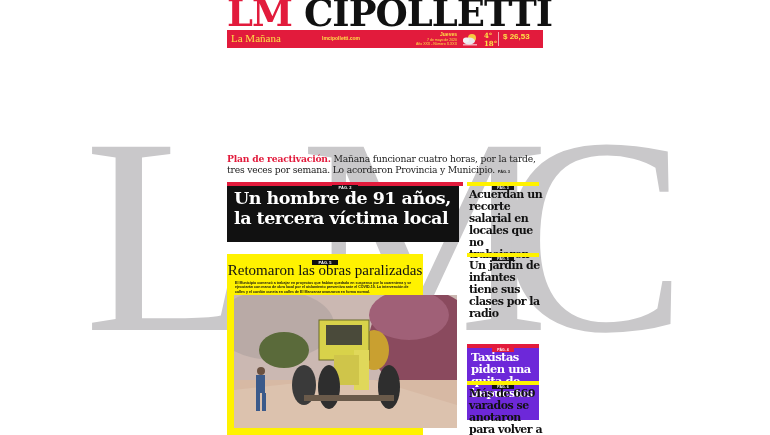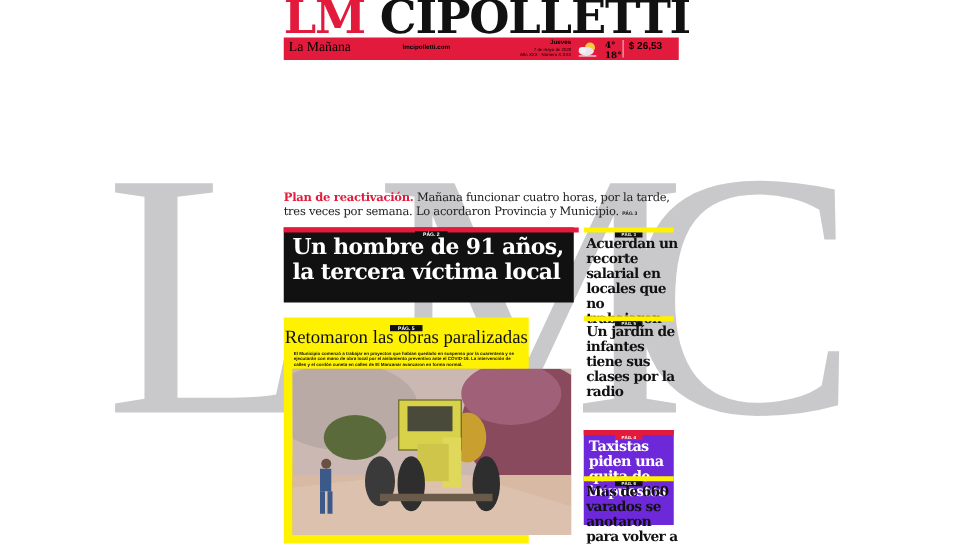--- a/index.html
+++ b/index.html
@@ -5,21 +5,21 @@
   html,body{margin:0;padding:0;}
   body{width:770px;height:435px;position:relative;overflow:hidden;background:#ffffff;font-family:"DejaVu Serif",serif;}
   .wm{position:absolute;color:#c9c8ca;font-family:"Liberation Serif","DejaVu Serif",serif;font-weight:normal;line-height:1;}
   .wm-l{left:84px;top:96px;font-size:280px;}
   .wm-m{left:300px;top:96px;font-size:280px;}
   .wm-c{left:500px;top:96px;font-size:280px;}
   .page{position:absolute;left:227px;top:0;width:316px;height:435px;}
   .masthead{position:absolute;left:0;top:-6px;width:316px;height:38px;white-space:nowrap;font-family:"DejaVu Serif",serif;font-weight:bold;font-size:37px;letter-spacing:-1px;line-height:38px;}
   .mh-lm{color:#e21b3c;}
   .mh-cip{color:#111111;}
-  .redbar{position:absolute;left:0;top:30px;width:316px;height:18px;background:#e21b3c;color:#000000;}
+  .redbar{position:absolute;left:0;top:30px;width:316px;height:18px;background:#e21b3c;color:#fde047;}
   .redbar .lam{position:absolute;left:4px;top:2px;font-family:"Liberation Serif",serif;font-size:11px;}
   .redbar .url{position:absolute;left:95px;top:5px;font-family:"Liberation Sans",sans-serif;font-size:5px;font-weight:bold;}
   .redbar .day{position:absolute;left:180px;top:1px;font-family:"Liberation Sans",sans-serif;font-size:5px;font-weight:bold;text-align:right;width:50px;}
   .redbar .date{position:absolute;left:168px;top:8px;font-family:"Liberation Sans",sans-serif;font-size:3.5px;text-align:right;width:62px;line-height:4px;}
   .redbar .wx{position:absolute;left:234px;top:2px;width:18px;height:14px;}
   .redbar .tmax{position:absolute;left:257px;top:1px;font-size:7px;font-weight:bold;}
   .redbar .tmin{position:absolute;left:257px;top:9px;font-size:7px;font-weight:bold;}
   .redbar .sep{position:absolute;left:271px;top:2px;width:1px;height:14px;background:#ffffff99;}
   .redbar .price{position:absolute;left:276px;top:2px;font-family:"Liberation Sans",sans-serif;font-size:8px;font-weight:bold;}
   .headline{position:absolute;left:0;top:51px;width:316px;font-family:"DejaVu Serif",serif;font-weight:bold;font-size:25px;line-height:32px;letter-spacing:-0.8px;color:#111;margin:0;}

